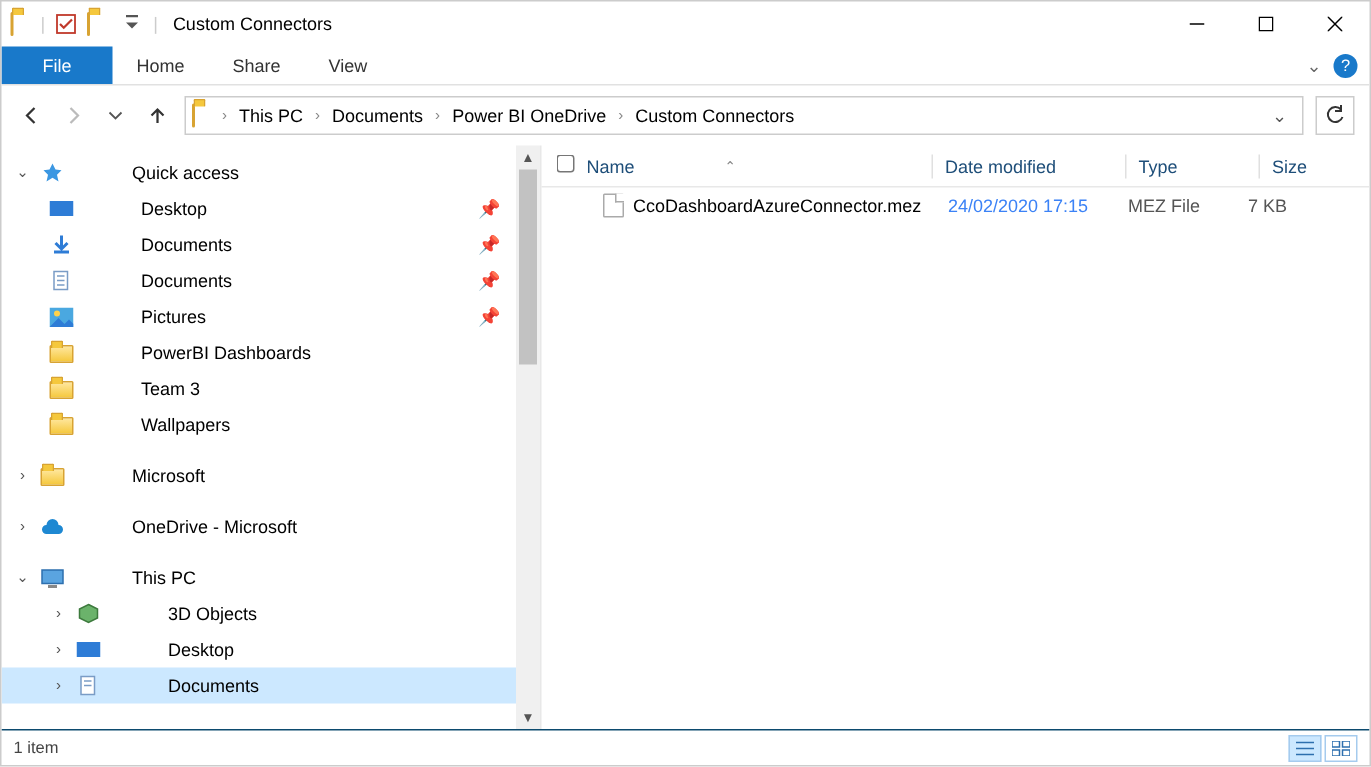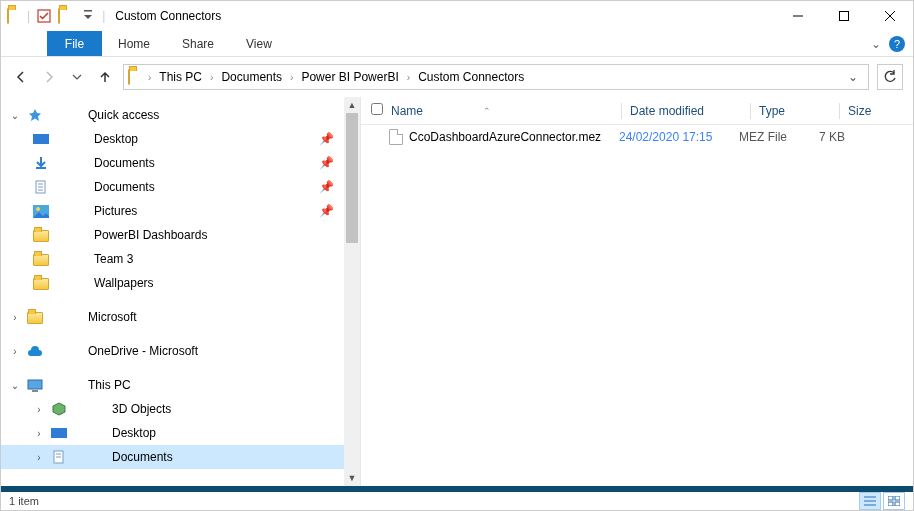--- a/index.html
+++ b/index.html
@@ -9,21 +9,21 @@
   .titlebar-left { display: flex; align-items: center; gap:4px; padding-left:6px;}
   .titlebar-left .folder-ico { width:16px; height:16px;}
   .titlebar-left .divider {color:#ccc;}
   .titlebar-left .qat-btn { width:20px; height:22px; display:flex; align-items:center; justify-content:center;}
   .titlebar-title { margin-left:6px; font-size:12px;}
   .winbtns { display:flex; }
   .winbtn { width:46px; height:30px; display:flex; align-items:center; justify-content:center;}
   .winbtn svg { pointer-events:none;}
   
   .ribbon { height:26px; display:flex; align-items:stretch; border-bottom:1px solid #e1e1e1;}
-  .ribbon .file-tab { background:#1979ca; color:#fff; width:55px; display:flex; align-items:center; justify-content:center; font-size:12px;margin-left:46px;}
+  .ribbon .file-tab { background:#1979ca; color:#fff; width:74px; display:flex; align-items:center; justify-content:center; font-size:12px;}
   .ribbon .tab { padding:0 16px; display:flex; align-items:center; font-size:12px; color:#333;}
   .ribbon-right { margin-left:auto; display:flex; align-items:center; gap:8px; padding-right:8px;}
   .ribbon-right .chev { color:#666; font-size:12px;}
   .ribbon-right .help { width:16px; height:16px; border-radius:50%; background:#1979ca; color:#fff; font-size:11px; display:flex; align-items:center; justify-content:center;}
   
   .navrow { height:40px; display:flex; align-items:center; gap:8px; padding:0 10px;}
   .navbtn { width:20px; height:20px; display:flex; align-items:center; justify-content:center; color:#555;}
   .navbtn.disabled { color:#bbb;}
   .addrbar { flex:1; height:26px; border:1px solid #ccc; display:flex; align-items:center; padding:0 4px; gap:2px;}
   .addrbar .folder-ico { width:16px; height:16px;}
@@ -53,30 +53,30 @@
   
   .content { flex:1; display:flex; flex-direction:column;}
   .col-headers { height:28px; display:flex; align-items:center; border-bottom:1px solid #e8e8e8; padding-left:10px;}
   .col-headers .chk { width:20px;}
   .col-headers .col { color:#1e4e79; font-size:12px; display:flex; align-items:center; gap:20px;}
   .col-name { width:230px;}
   .col-date { width:120px;}
   .col-type { width:80px;}
   .col-size { width:60px; text-align:right;}
   .col-divider { width:1px; height:16px; background:#e0e0e0; margin-right:8px;}
-  .file-row { height:24px; display:flex; align-items:center; padding-left:8px; font-size:12px;}
+  .file-row { height:24px; display:flex; align-items:center; padding-left:21px; font-size:12px;}
   .file-row .chk { width:20px;}
   .file-row .fname { width:230px; display:flex; align-items:center; gap:6px;}
   .file-row .fdate { width:120px; color:#3b82f6;}
   .file-row .ftype { width:80px; color:#555;}
   .file-row .fsize { width:60px; color:#555;}
   .file-icon { width:14px; height:16px; border:1px solid #aaa; border-radius:1px; position:relative;}
   .file-icon::before { content:""; position:absolute; top:-1px; right:-1px; width:5px; height:5px; background:#fff; border-left:1px solid #aaa; border-bottom:1px solid #aaa;}
   
-  .statusbar { height:24px; border-top:6px solid #0c4a6e; display:flex; align-items:center; padding:0 8px; font-size:11px; color:#444;}
+  .statusbar { height:24px; border-top:1px solid #0c4a6e; display:flex; align-items:center; padding:0 8px; font-size:11px; color:#444;}
   .statusbar .views { margin-left:auto; display:flex; gap:2px;}
   .viewbtn { width:22px; height:18px; border:1px solid #a5cbee; display:flex; align-items:center; justify-content:center;}
   .viewbtn.active { background:#cce8ff;}
   .spacer {height:10px;}
   input[type=checkbox]{ width:12px; height:12px;}
   
   .folder-mini { width:16px; height:12px; background:linear-gradient(#ffe79e,#f5c83d); border:1px solid #d8a332; border-radius:1px; position:relative; top:1px;}
   .folder-mini::before{content:""; position:absolute; top:-4px; left:0; width:6px; height:4px; background:#f5c83d; border:1px solid #d8a332; border-bottom:none; border-radius:1px 1px 0 0;}
 </style>
 </head>
@@ -154,21 +154,21 @@
         <path d="M7 3 L7 12 M3 7 L7 3 L11 7" fill="none" stroke="#333" stroke-width="1.5"></path>
       </svg>
     </div>
   <div class="addrbar">
     <span class="folder-ico"><span class="folder-mini"></span></span>
     <span class="sep">›</span>
     <span class="crumb">This PC</span>
     <span class="sep">›</span>
     <span class="crumb">Documents</span>
     <span class="sep">›</span>
-    <span class="crumb">Power BI PowerBI</span>
+    <span class="crumb">Power BI OneDrive</span>
     <span class="sep">›</span>
     <span class="crumb">Custom Connectors</span>
     <span class="dropdown-btn">⌄</span>
   </div>
   <div class="refresh-btn">
       <svg width="14" height="14" viewBox="0 0 14 14">
         <path d="M11 3 A5 5 0 1 0 12 8" fill="none" stroke="#333" stroke-width="1.3"></path>
         <path d="M11 0 L11 4 L7 4" fill="none" stroke="#333" stroke-width="1.3"></path>
       </svg>
     </div>

